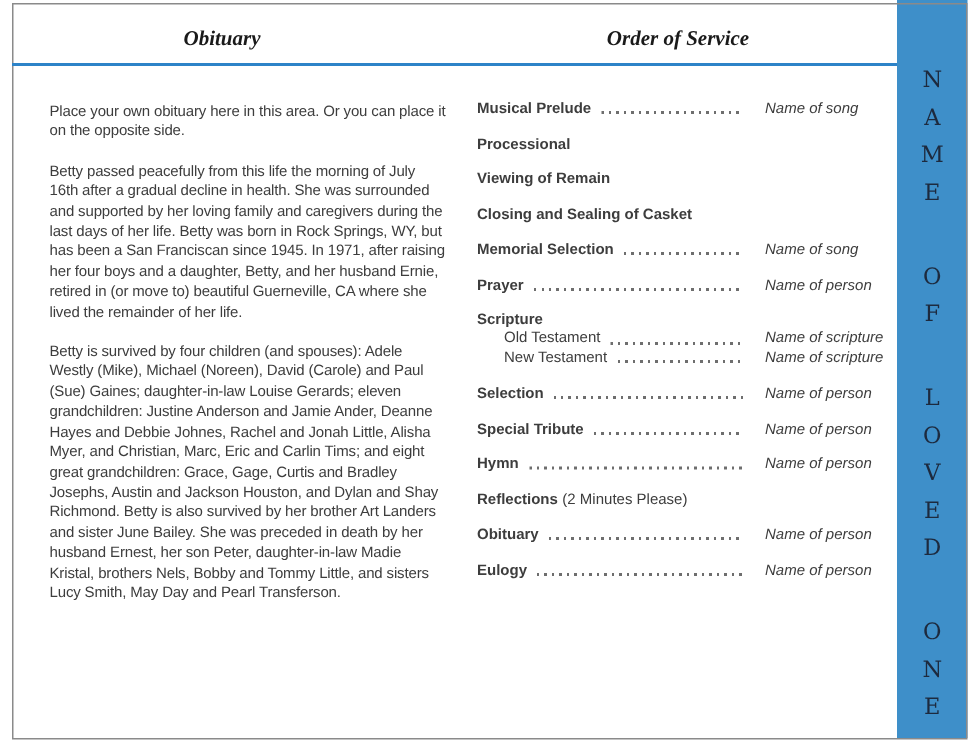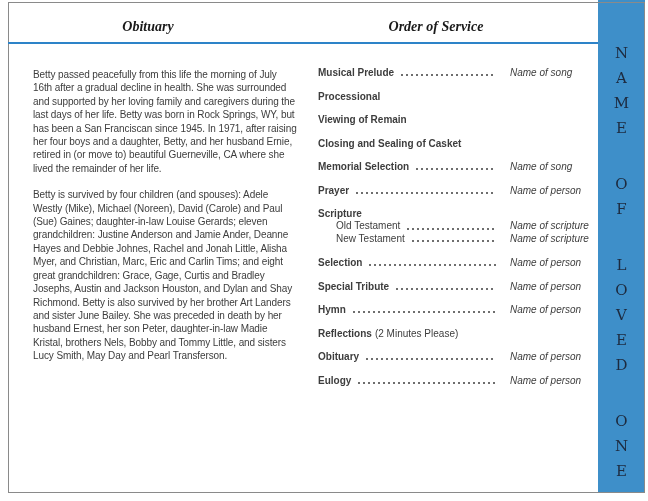--- a/index.html
+++ b/index.html
@@ -26,21 +26,21 @@
     position:absolute; left:8px; top:2px; width:635px; height:489px;
     border:1px solid #8a8a8a; background:transparent;
   }
   
   .col-title {
     position:absolute; top:19px; transform:translateX(-50%);
     font-family:"Liberation Serif", serif; font-style:italic; font-weight:bold;
     font-size:14px; color:#1a1a1a; white-space:nowrap;
   }
   .col-title.left  { left:148px; }
-  .col-title.right { left:436px; }
+  .col-title.right { left:452px; }
   .rule {
     position:absolute; left:8px; top:42px; width:590px; height:2px;
     background:#2d83c8;
   }
   
   .obituary {
     position:absolute; left:33px; top:68px; width:265px;
     font-size:10px; line-height:13.4px; letter-spacing:-0.1px;
   }
   .obituary p { margin:0 0 13px 0; }
@@ -73,20 +73,21 @@
   </div>
 
   <div class="sheet"></div>
 
   <div class="col-title left">Obituary</div>
   <div class="col-title right">Order of Service</div>
 
   <div class="rule"></div>
 
   <div class="obituary">
+  <p class="para">Place your own obituary here in this area. Or you can place it on the opposite side.</p>
 
   <p class="para">Betty passed peacefully from this life the morning of July 16th after a gradual decline in health.  She was surrounded and supported by her loving family and caregivers during the last days of her life.  Betty was born in Rock Springs, WY, but has been a San Franciscan since 1945.  In 1971, after raising her four boys and a daughter, Betty, and her husband Ernie, retired in (or move to) beautiful Guerneville, CA where she lived the remainder of her life.</p>
 
   <p class="para">Betty is survived by four children (and spouses): Adele Westly (Mike), Michael (Noreen), David (Carole) and Paul (Sue) Gaines;  daughter-in-law Louise Gerards;  eleven grandchildren: Justine Anderson and Jamie Ander, Deanne Hayes and Debbie Johnes, Rachel and Jonah Little, Alisha Myer, and Christian, Marc, Eric and Carlin Tims;  and eight great grandchildren: Grace, Gage, Curtis and Bradley Josephs, Austin and Jackson Houston, and Dylan and Shay Richmond.  Betty is also survived by her brother Art Landers and sister June Bailey.  She was preceded in death by her husband Ernest, her son Peter, daughter-in-law Madie Kristal, brothers Nels, Bobby and Tommy Little, and sisters Lucy Smith, May Day and Pearl Transferson.</p>
 
 </div>
 
   <div class="service">
   <div class="svc-row">
     <span class="svc-label">Musical Prelude</span>

